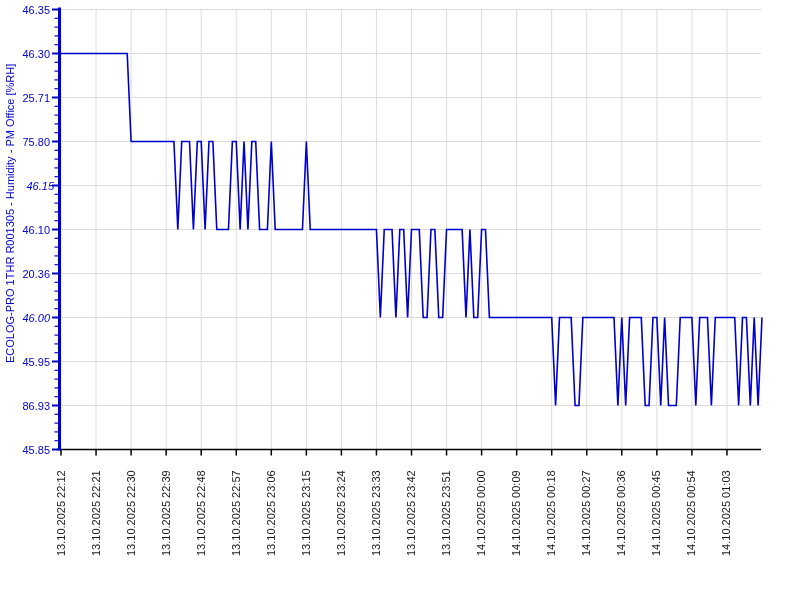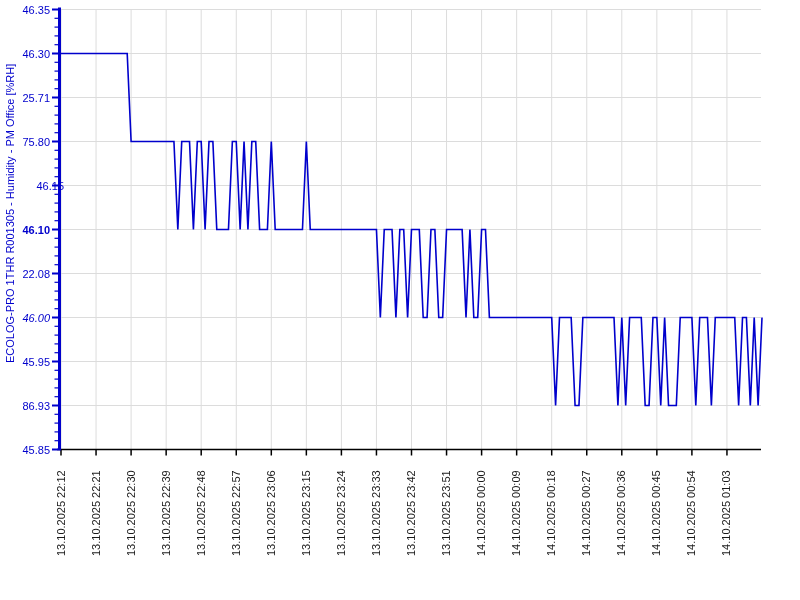--- a/index.html
+++ b/index.html
@@ -129,23 +129,23 @@
       <line x1="54.5" y1="27.10000000000275" x2="58" y2="27.10000000000275" stroke="#0000cc" stroke-width="1.2"></line>
       <line x1="54.5" y1="18.29999999999825" x2="58" y2="18.29999999999825" stroke="#0000cc" stroke-width="1.2"></line>
       <line x1="52" y1="9.5" x2="58" y2="9.5" stroke="#0000cc" stroke-width="2"></line>
       <polyline points="61.00,53.50 64.89,53.50 68.79,53.50 72.68,53.50 76.58,53.50 80.47,53.50 84.37,53.50 88.26,53.50 92.16,53.50 96.05,53.50 99.94,53.50 103.84,53.50 107.73,53.50 111.63,53.50 115.52,53.50 119.42,53.50 123.31,53.50 127.21,53.50 131.10,141.50 134.99,141.50 138.89,141.50 142.78,141.50 146.68,141.50 150.57,141.50 154.47,141.50 158.36,141.50 162.26,141.50 166.15,141.50 170.04,141.50 173.94,141.50 177.83,229.50 181.73,141.50 185.62,141.50 189.52,141.50 193.41,229.50 197.31,141.50 201.20,141.50 205.09,229.50 208.99,141.50 212.88,141.50 216.78,229.50 220.67,229.50 224.57,229.50 228.46,229.50 232.36,141.50 236.25,141.50 240.14,229.50 244.04,141.50 247.93,229.50 251.83,141.50 255.72,141.50 259.62,229.50 263.51,229.50 267.41,229.50 271.30,141.50 275.19,229.50 279.09,229.50 282.98,229.50 286.88,229.50 290.77,229.50 294.67,229.50 298.56,229.50 302.46,229.50 306.35,141.50 310.24,229.50 314.14,229.50 318.03,229.50 321.93,229.50 325.82,229.50 329.72,229.50 333.61,229.50 337.51,229.50 341.40,229.50 345.29,229.50 349.19,229.50 353.08,229.50 356.98,229.50 360.87,229.50 364.77,229.50 368.66,229.50 372.56,229.50 376.45,229.50 380.34,317.50 384.24,229.50 388.13,229.50 392.03,229.50 395.92,317.50 399.82,229.50 403.71,229.50 407.61,317.50 411.50,229.50 415.39,229.50 419.29,229.50 423.18,317.50 427.08,317.50 430.97,229.50 434.87,229.50 438.76,317.50 442.66,317.50 446.55,229.50 450.44,229.50 454.34,229.50 458.23,229.50 462.13,229.50 466.02,317.50 469.92,229.50 473.81,317.50 477.71,317.50 481.60,229.50 485.49,229.50 489.39,317.50 493.28,317.50 497.18,317.50 501.07,317.50 504.97,317.50 508.86,317.50 512.76,317.50 516.65,317.50 520.54,317.50 524.44,317.50 528.33,317.50 532.23,317.50 536.12,317.50 540.02,317.50 543.91,317.50 547.81,317.50 551.70,317.50 555.59,405.50 559.49,317.50 563.38,317.50 567.28,317.50 571.17,317.50 575.07,405.50 578.96,405.50 582.86,317.50 586.75,317.50 590.64,317.50 594.54,317.50 598.43,317.50 602.33,317.50 606.22,317.50 610.12,317.50 614.01,317.50 617.91,405.50 621.80,317.50 625.69,405.50 629.59,317.50 633.48,317.50 637.38,317.50 641.27,317.50 645.17,405.50 649.06,405.50 652.96,317.50 656.85,317.50 660.74,405.50 664.64,317.50 668.53,405.50 672.43,405.50 676.32,405.50 680.22,317.50 684.11,317.50 688.01,317.50 691.90,317.50 695.79,405.50 699.69,317.50 703.58,317.50 707.48,317.50 711.37,405.50 715.27,317.50 719.16,317.50 723.06,317.50 726.95,317.50 730.84,317.50 734.74,317.50 738.63,405.50 742.53,317.50 746.42,317.50 750.32,405.50 754.21,317.50 758.11,405.50 762.00,317.50" fill="none" stroke="#0000cc" stroke-width="1.6" stroke-linejoin="miter"></polyline>
     </svg>
   <div id="ytick-labels">
       <div class="ytick-label" style="left: 10px; top: 442.5px;">45.85</div>
       <div class="ytick-label" style="left: 10px; top: 398.5px;">86.93</div>
       <div class="ytick-label" style="left: 10px; top: 354.5px;">45.95</div>
       <div class="ytick-label" style="left: 10px; top: 310.5px; font-style: italic;">46.00</div>
-      <div class="ytick-label" style="left: 10px; top: 266.5px;">22.08</div>
-      <div class="ytick-label" style="left: 10px; top: 222.5px; font-weight: bold;">46.10</div>
-      <div class="ytick-label" style="left: 24px; top: 178.5px;">46.15</div>
+      <div class="ytick-label" style="left: 10px; top: 266.5px;">20.36</div>
+      <div class="ytick-label" style="left: 10px; top: 222.5px;">46.10</div>
+      <div class="ytick-label" style="left: 14px; top: 178.5px; font-style: italic;">46.15</div>
       <div class="ytick-label" style="left: 10px; top: 134.5px;">75.80</div>
       <div class="ytick-label" style="left: 10px; top: 90.5px;">25.71</div>
       <div class="ytick-label" style="left: 10px; top: 46.5px;">46.30</div>
       <div class="ytick-label" style="left: 10px; top: 2.5px;">46.35</div>
     </div>
   <div id="xtick-labels">
       <div class="xtick-label" style="left: 54.5px; top: 556px;">13.10.2025 22:12</div>
       <div class="xtick-label" style="left: 89.55px; top: 556px;">13.10.2025 22:21</div>
       <div class="xtick-label" style="left: 124.6px; top: 556px;">13.10.2025 22:30</div>
       <div class="xtick-label" style="left: 159.65px; top: 556px;">13.10.2025 22:39</div>

